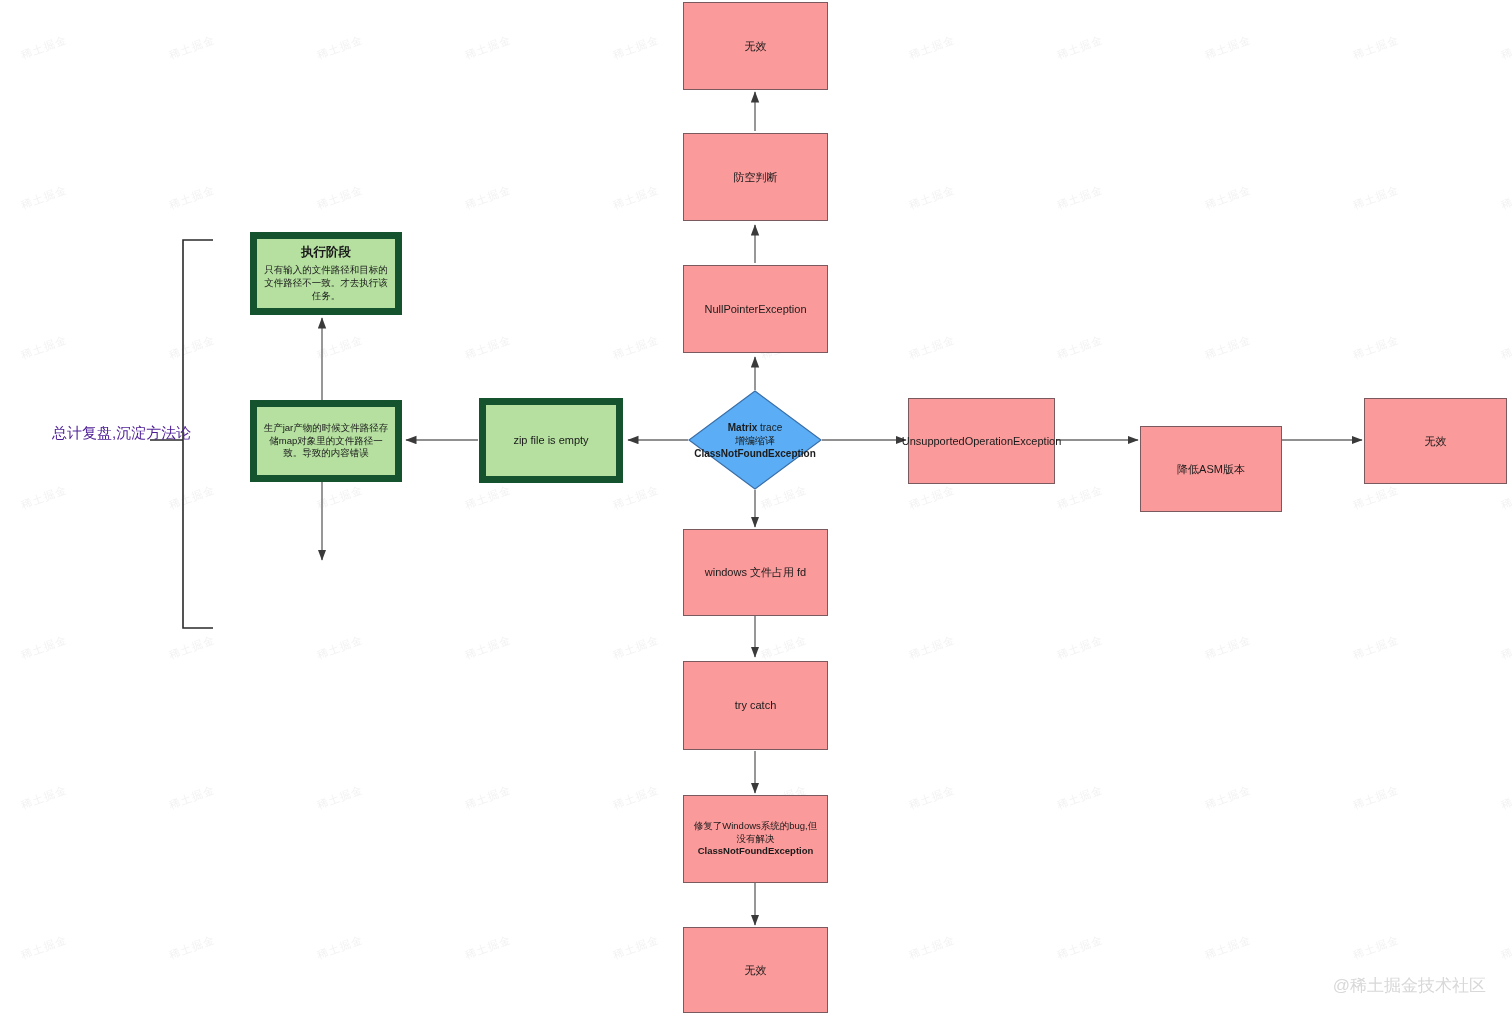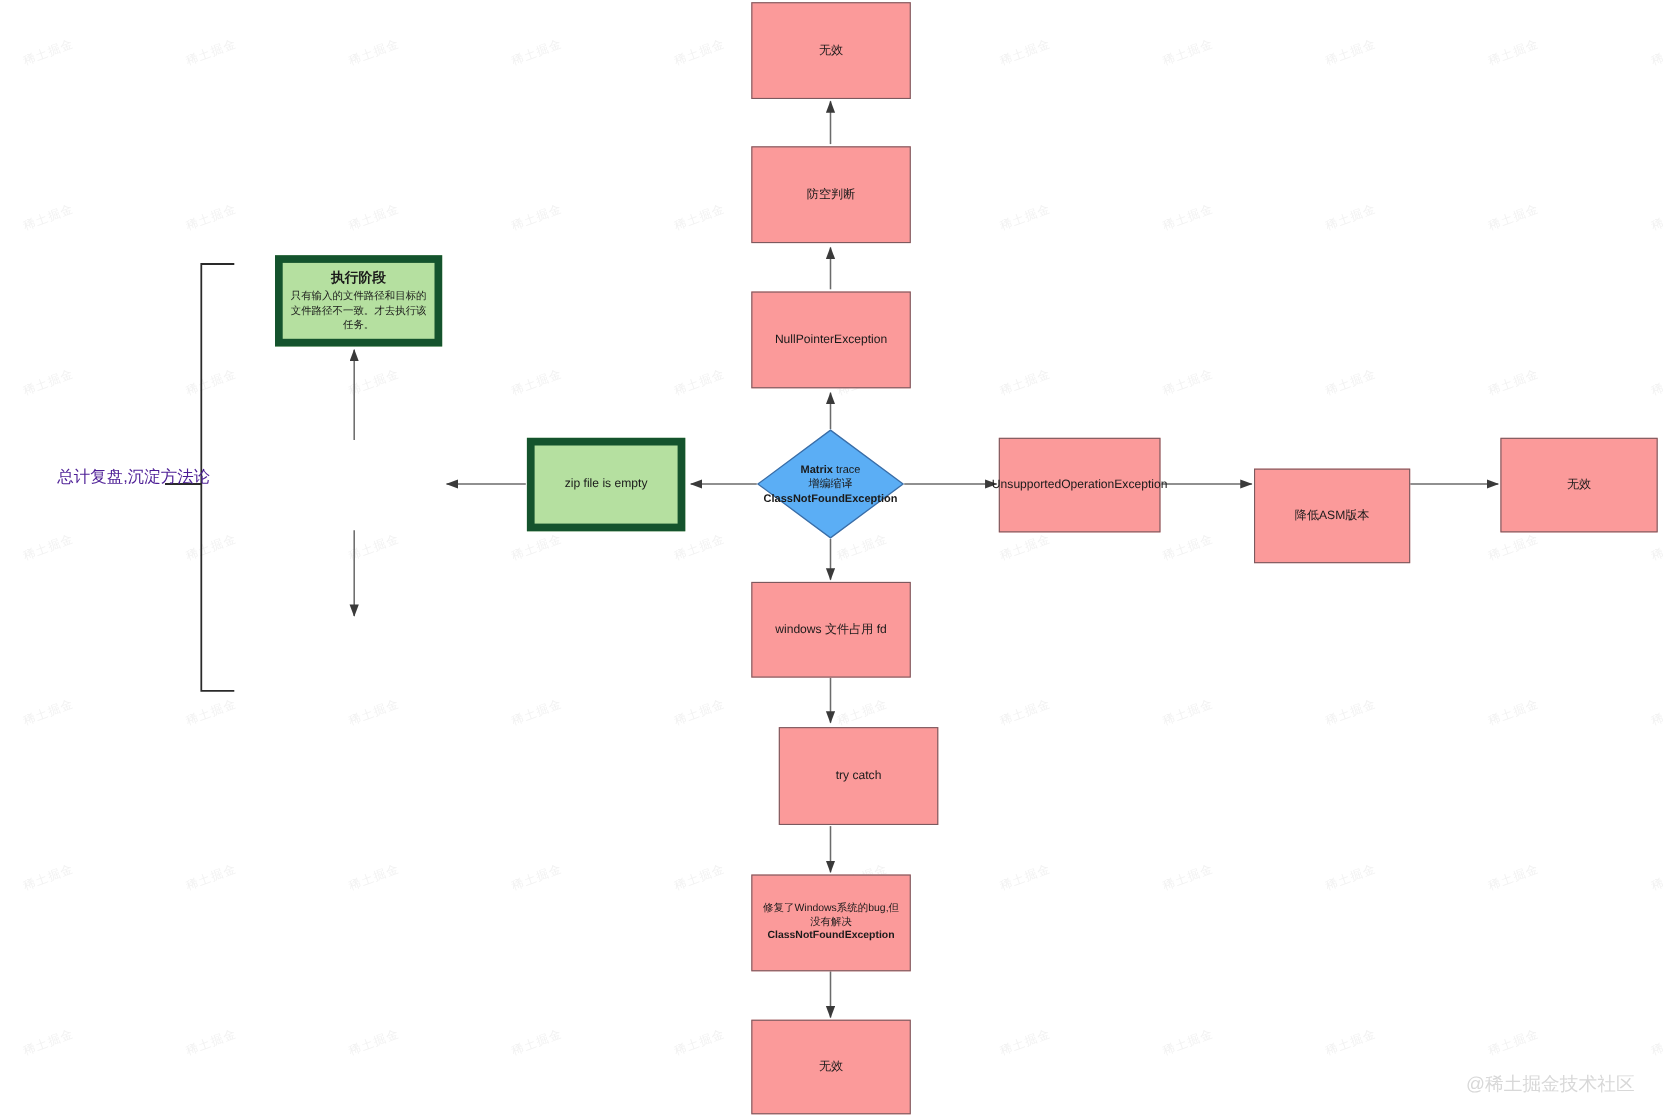--- a/index.html
+++ b/index.html
@@ -253,20 +253,23 @@
       <div class="l1"><b>Matrix</b><span> trace</span></div>
       <div class="l2">增编缩译</div>
       <div class="l3">ClassNotFoundException</div>
     </div>
   </div>
 
   <div class="node box-green" style="left:479px; top:398px; width:144px; height:85px;">
     <span class="node-text t-sm">zip file is empty</span>
   </div>
 
+  <div class="node box-green" style="left:250px; top:400px; width:152px; height:82px;">
+    <span class="node-text t-xs">生产jar产物的时候文件路径存储map对象里的文件路径一致。导致的内容错误</span>
+  </div>
 
   <div class="node box-green" style="left:250px; top:232px; width:152px; height:83px;">
     <span class="node-text t-xs">
       <span class="title-line">执行阶段</span>
       <span>只有输入的文件路径和目标的文件路径不一致。才去执行该任务。</span>
     </span>
   </div>
 
 
   <div class="node box-red" style="left:908px; top:398px; width:147px; height:86px;">
@@ -278,21 +281,21 @@
   </div>
 
   <div class="node box-red" style="left:1364px; top:398px; width:143px; height:86px;">
     <span class="node-text t-sm">无效</span>
   </div>
 
   <div class="node box-red" style="left:683px; top:529px; width:145px; height:87px;">
     <span class="node-text t-sm">windows 文件占用 fd</span>
   </div>
 
-  <div class="node box-red" style="left:683px; top:661px; width:145px; height:89px;margin-left:25px;">
+  <div class="node box-red" style="left:683px; top:661px; width:145px; height:89px;">
     <span class="node-text t-sm">try catch</span>
   </div>
 
   <div class="node box-red" style="left:683px; top:795px; width:145px; height:88px;">
     <span class="node-text t-xs">
       <span>修复了Windows系统的bug,但没有解决</span><b class="bold">ClassNotFoundException</b>
     </span>
   </div>
 
   <div class="node box-red" style="left:683px; top:927px; width:145px; height:86px;">

